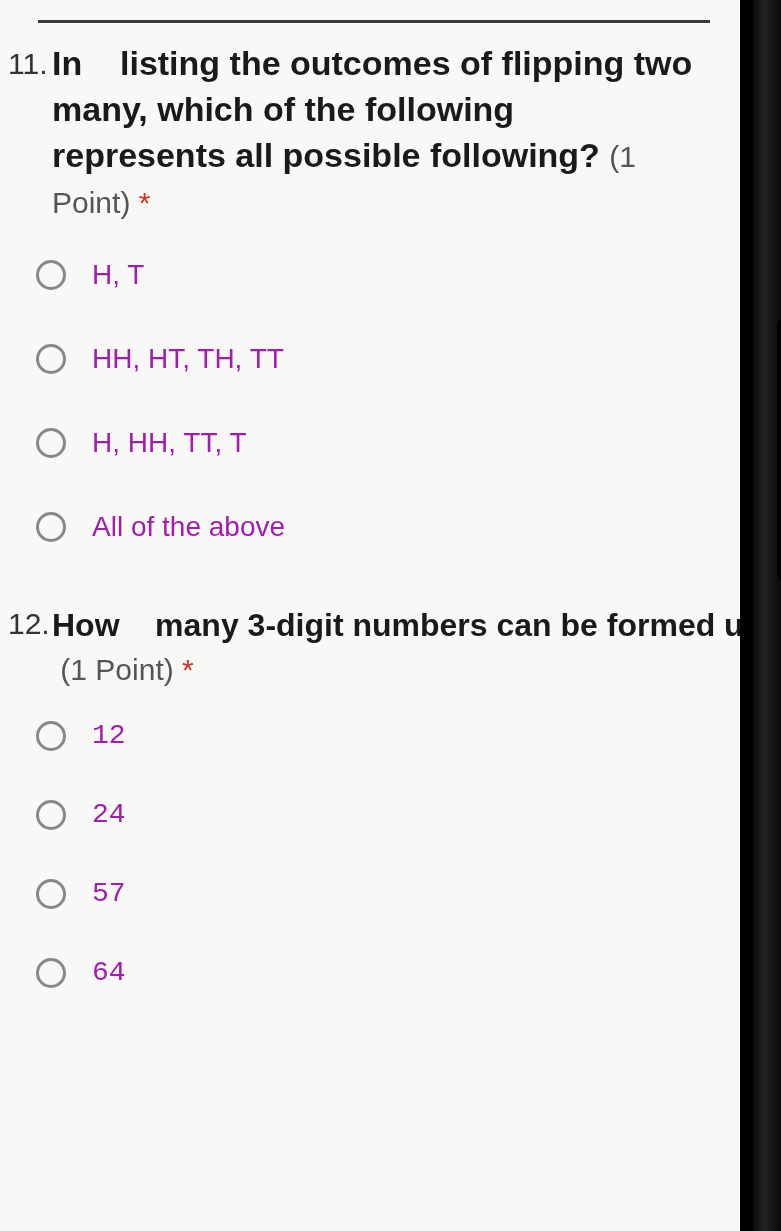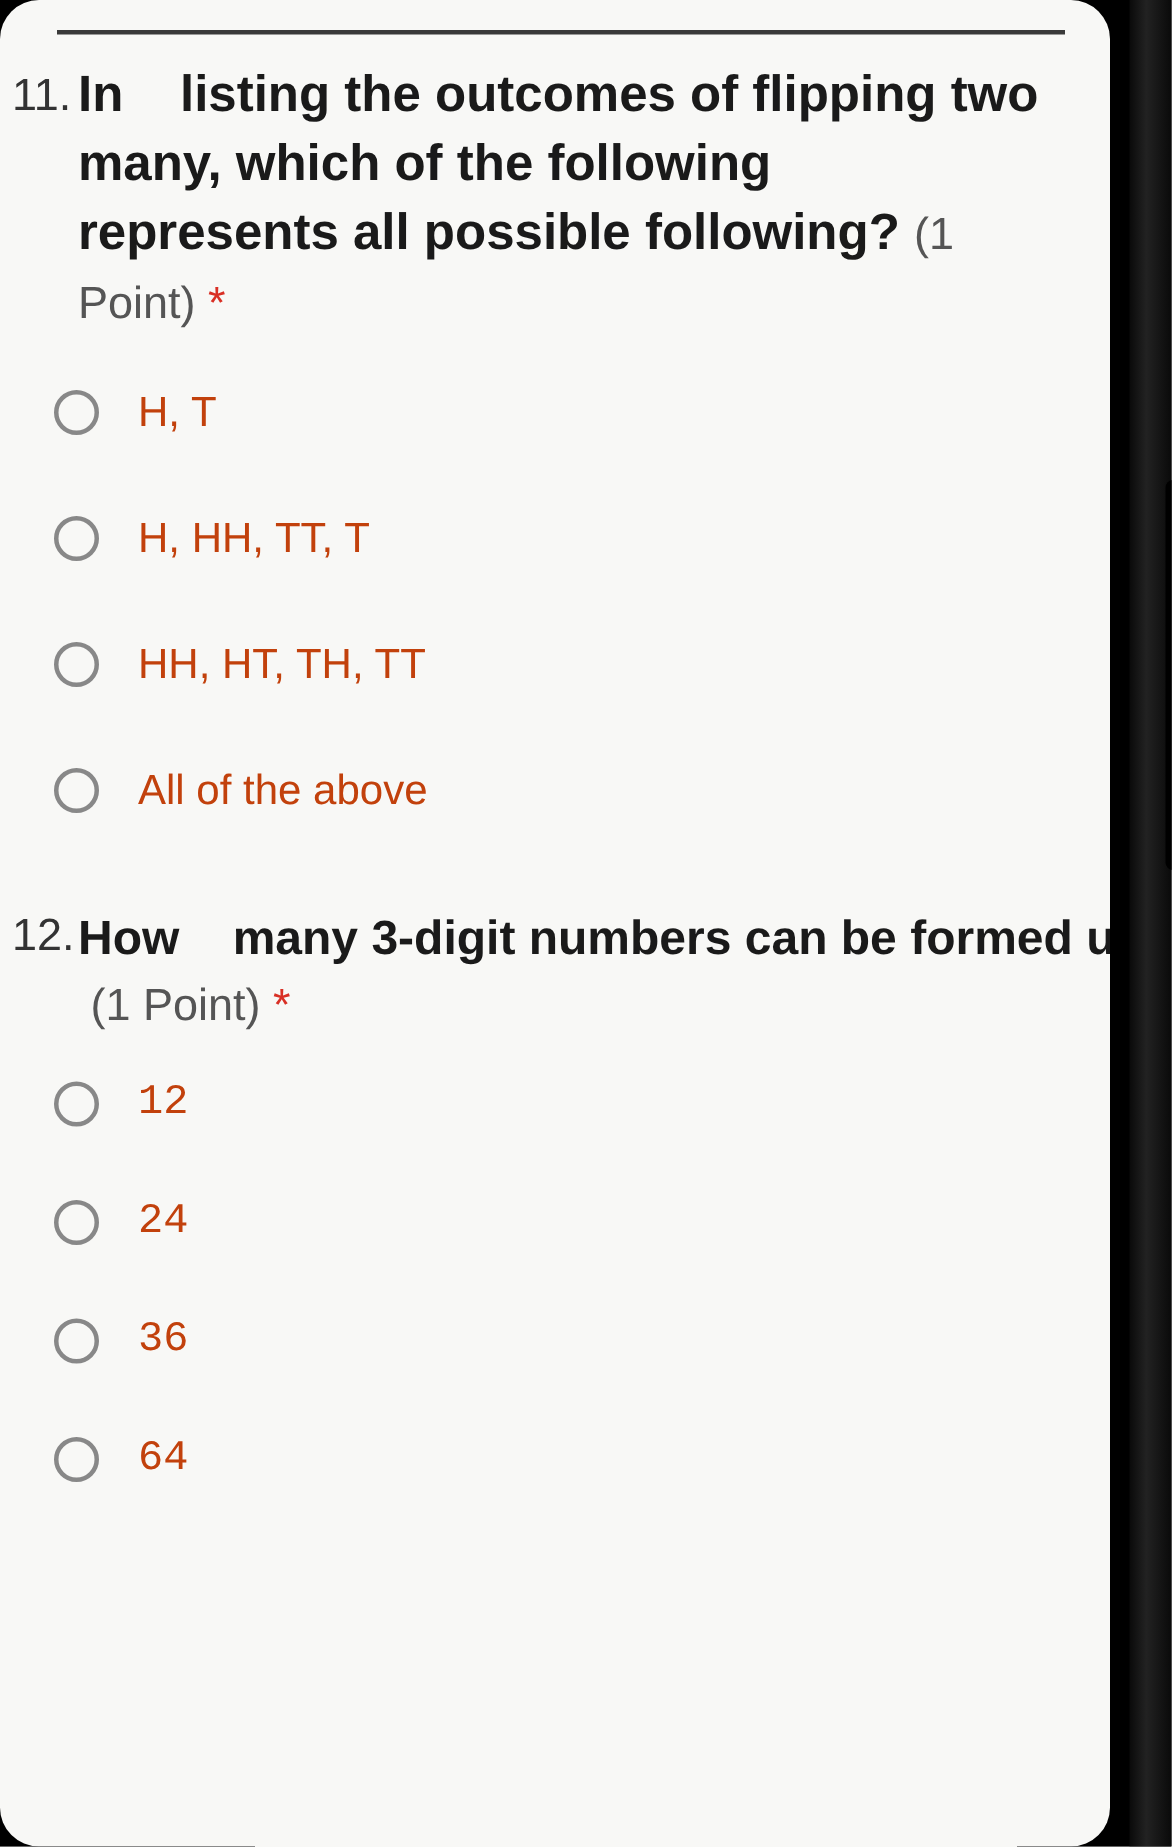--- a/index.html
+++ b/index.html
@@ -15,21 +15,20 @@
     background: #000;
     padding: 0 28px 0 0;
     position: relative;
   }
   .screen {
     background: #f8f8f6;
     width: 740px;
     height: 1231px;
     padding: 20px 20px 0 8px;
     overflow: hidden;
-    border-radius: 26px;
   }
   .top-line {
     border-top: 3px solid #3a3a3a;
     margin: 0 10px 18px 30px;
   }
   .question-block {
     margin-bottom: 60px;
   }
   .q-row {
     display: flex;
@@ -80,21 +79,21 @@
   .radio {
     width: 30px;
     height: 30px;
     border: 3px solid #888;
     border-radius: 50%;
     flex-shrink: 0;
     margin-right: 26px;
   }
   .option-label {
     font-size: 28px;
-    color: #c2410c;
+    color: #a21caf;
   }
   .q12 .q-number { font-size: 30px; padding-top: 4px; }
   .q12 .q-text { font-size: 32px; line-height: 1.4; }
   .q12 .options { margin-top: 28px; }
   .q12 .option { margin-bottom: 48px; font-family: Liberation Mono, monospace; }
   .side-bezel {
     position: absolute;
     right: 0;
     top: 0;
     width: 28px;
@@ -131,25 +130,25 @@
           </div>
         </div>
       </div>
       <div class="options">
         <div class="option">
           <div class="radio"></div>
           <div class="option-label">H, T</div>
         </div>
         <div class="option">
           <div class="radio"></div>
-          <div class="option-label">H, HH, TT, T</div>
+          <div class="option-label">HH, HT, TH, TT</div>
         </div>
         <div class="option">
           <div class="radio"></div>
-          <div class="option-label">HH, HT, TH, TT</div>
+          <div class="option-label">H, HH, TT, T</div>
         </div>
         <div class="option">
           <div class="radio"></div>
           <div class="option-label">All of the above</div>
         </div>
       </div>
     </div>
 
     <div class="question-block q12">
       <div class="q-row">
@@ -166,21 +165,21 @@
         <div class="option">
           <div class="radio"></div>
           <div class="option-label">12</div>
         </div>
         <div class="option">
           <div class="radio"></div>
           <div class="option-label">24</div>
         </div>
         <div class="option">
           <div class="radio"></div>
-          <div class="option-label">36</div>
+          <div class="option-label">57</div>
         </div>
         <div class="option">
           <div class="radio"></div>
           <div class="option-label">64</div>
         </div>
       </div>
     </div>
 
   </div>
   <div class="side-bezel"></div>

